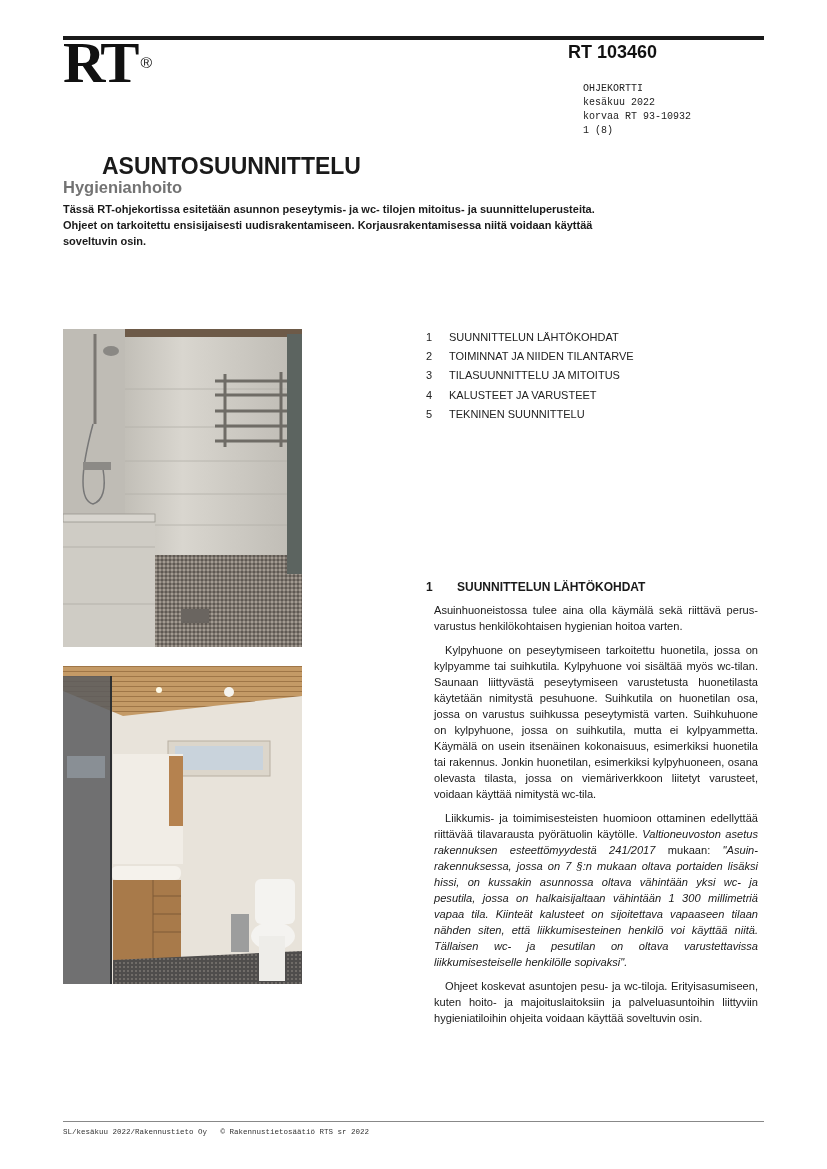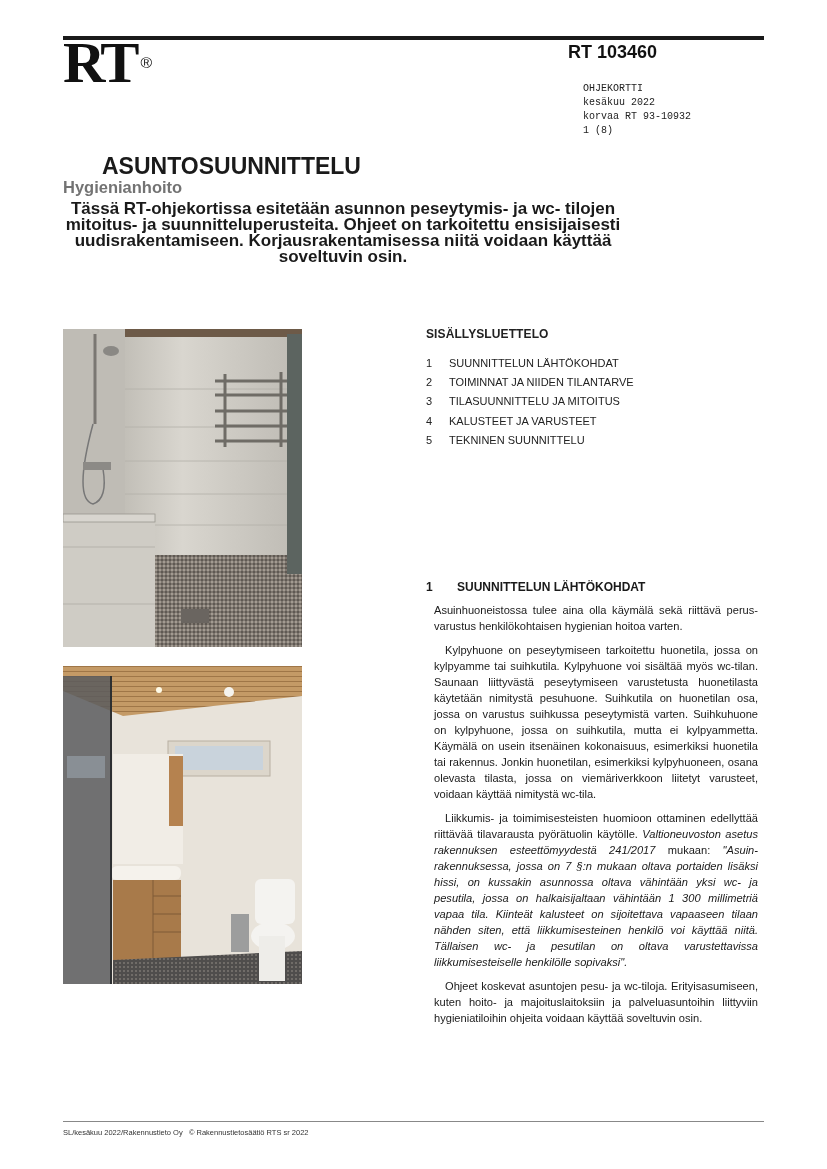--- a/index.html
+++ b/index.html
@@ -8,39 +8,39 @@
   .abs { position: absolute; }
   .top-rule { left: 63px; top: 36px; width: 701px; height: 4px; background: #1a1a1a; }
   .logo { left: 63px; top: 40px; font-family: "Liberation Serif", serif; font-weight: bold;
           font-size: 56px; line-height: 46px; letter-spacing: -3px; color: #111; transform: scaleX(1.05); transform-origin: left; }
   .logo sup { font-size: 15px; font-weight: normal; letter-spacing: 0; vertical-align: top; position: relative; top: 0px; margin-left: 4px; font-family: "Liberation Sans", sans-serif; }
   .docnum { left: 568px; top: 42px; font-family: "Liberation Sans", sans-serif; font-weight: bold; font-size: 18px; color: #111; }
   .meta { left: 583px; top: 82px; font-family: Liberation Mono, monospace; font-size: 10px; line-height: 14px; color: #222; }
   .meta div { white-space: nowrap; }
   .title { left: 63px; top: 155px; font-family: "Liberation Sans", sans-serif; font-weight: bold; font-size: 23px; line-height: 22px; color: #1a1a1a; margin-left: 39px; }
   .subtitle { left: 63px; top: 176px; font-family: "Liberation Sans", sans-serif; font-weight: bold; font-size: 16.5px; line-height: 22px; color: #737373; }
-  .intro { left: 63px; top: 201px; width: 560px; font-family: "Liberation Sans", sans-serif; font-weight: bold; font-size: 17px; line-height: 16px; color: #1a1a1a; text-align: center; }
+  .intro { left: 63px; top: 201px; width: 560px; font-family: "Liberation Sans", sans-serif; font-weight: bold; font-size: 11px; line-height: 16px; color: #1a1a1a; }
   .intro p { margin: 0 0 4px 0; }
   .intro em { font-style: italic; }
   .photo { left: 63px; width: 239px; overflow: hidden; }
   .photo1 { top: 329px; height: 318px; }
   .photo2 { top: 666px; height: 318px; }
   .toc { left: 426px; top: 327px; width: 340px; font-family: "Liberation Sans", sans-serif; font-size: 11px; color: #222; }
   .toc-title { font-weight: bold; font-size: 12px; margin-bottom: 12px; letter-spacing: 0.1px; }
   .toc-item { display: flex; height: 19.3px; align-items: center; }
   .toc-num { width: 23px; }
   .section { left: 426px; top: 580px; width: 340px; font-family: "Liberation Sans", sans-serif; }
   .section-head { display: flex; font-weight: bold; font-size: 12px; margin-bottom: 7px; color: #1a1a1a; }
   .section-head .num { width: 31px; }
   .body-text { font-size: 11.1px; line-height: 16px; text-align: justify; color: #1a1a1a; hyphens: manual; }
   .body-text p { margin: 8px; }
   .body-text p.indent { text-indent: 11px; }
   .body-text em { font-style: italic; }
   .foot-rule { left: 63px; top: 1121px; width: 701px; height: 1px; background: #888; }
-  .footer { left: 63px; top: 1128px; font-family: Liberation Sans, sans-serif; font-size: 7.5px; color: #333; white-space: pre; }
+  .footer { left: 63px; top: 1128px; font-family: Liberation Mono, monospace; font-size: 7.5px; color: #333; white-space: pre; }
 </style>
 </head>
 <body>
 
 <div class="abs top-rule"></div>
 
 <div class="abs logo"><span>RT</span><sup>®</sup></div>
 
 <div class="abs docnum">RT 103460</div>
 
@@ -138,21 +138,20 @@
     <rect x="4" y="90" width="38" height="22" fill="#9aa4ad" opacity="0.6"></rect>
     <line x1="48" y1="10" x2="48" y2="318" stroke="#2d2f31" stroke-width="2"></line>
     <rect x="192" y="213" width="40" height="45" rx="6" fill="#f4f3f0"></rect>
     <ellipse cx="210" cy="270" rx="22" ry="14" fill="#f4f3f0"></ellipse>
     <rect x="196" y="270" width="26" height="45" fill="#eeede9"></rect>
     <rect x="168" y="248" width="18" height="38" fill="#9c9d9d"></rect>
   </svg>
 </div>
 
 <div class="abs toc">
-  <div class="toc-title">SISÄLLYSLUETTELO</div>
   <div class="toc-item">
       <span class="toc-num">1</span>
       <span>SUUNNITTELUN LÄHTÖKOHDAT</span>
     </div>
   <div class="toc-item">
       <span class="toc-num">2</span>
       <span>TOIMINNAT JA NIIDEN TILANTARVE</span>
     </div>
   <div class="toc-item">
       <span class="toc-num">3</span>

